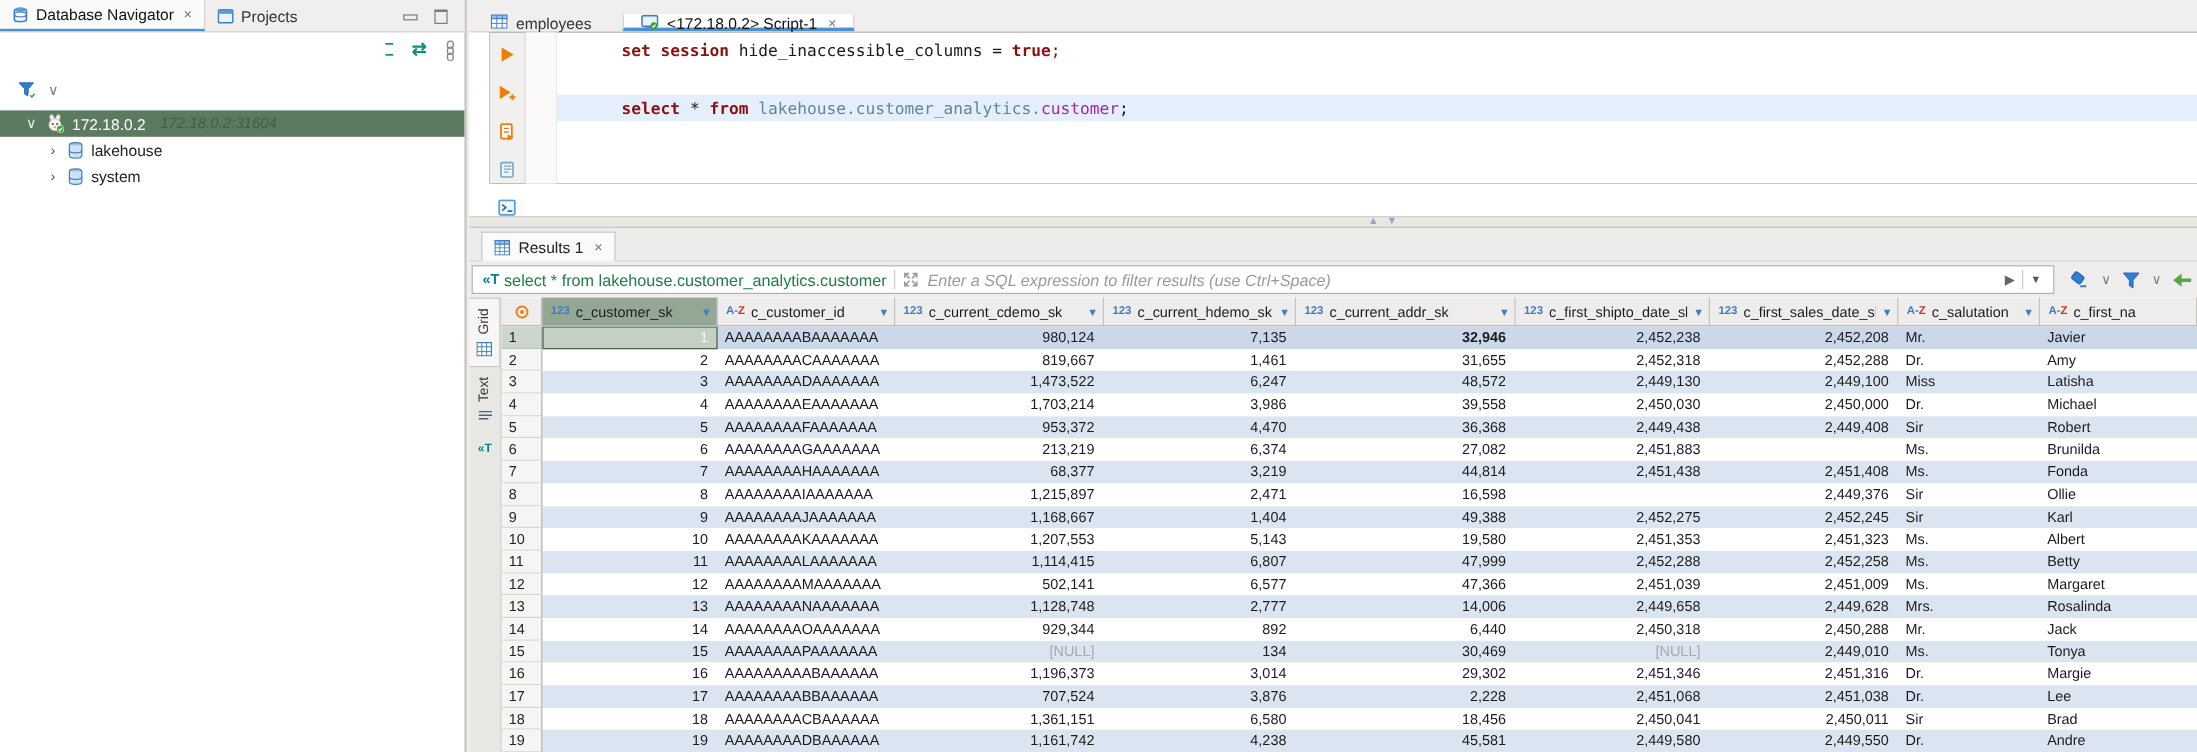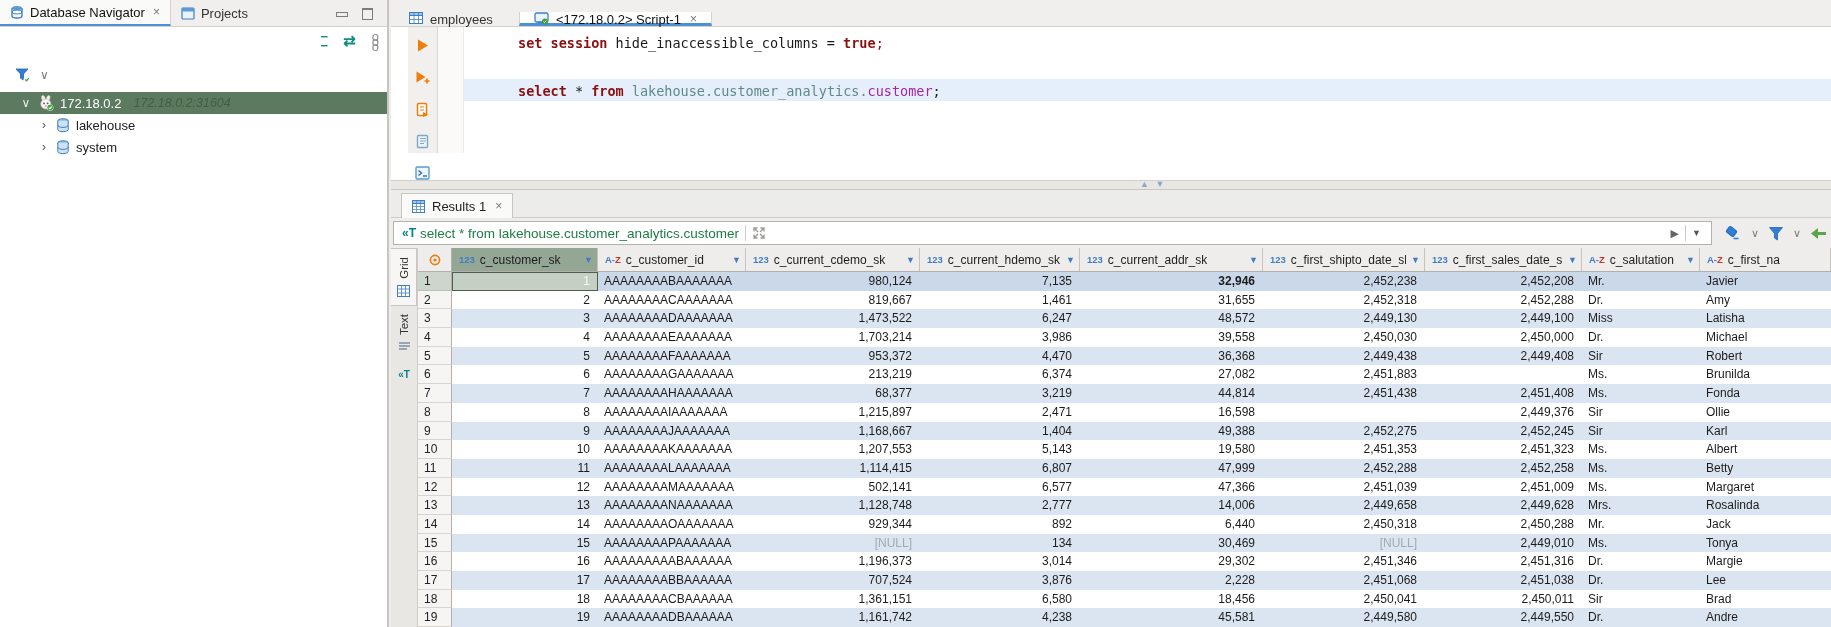--- a/index.html
+++ b/index.html
@@ -272,20 +272,21 @@
 
     <div class="filter-bar">
       <div class="filter-input">
         <span class="ft-icon">«T</span>
         <span class="fquery">select * from lakehouse.customer_analytics.customer</span>
         <span class="fdiv"></span>
         <svg class="icon-svg" width="14" height="14" viewBox="0 0 14 14">
             <path d="M5.5 2H2v3.5M8.5 12H12V8.5M2 2l4 4M12 12L8 8" fill="none" stroke="#9a9a96" stroke-width="1.3"></path>
             <path d="M12 5.5V2H8.5M2 8.5V12h3.5M12 2L8 6M2 12l4-4" fill="none" stroke="#9a9a96" stroke-width="1.3"></path>
           </svg>
+        <span class="fplace" style="margin-left:7px;">Enter a SQL expression to filter results (use Ctrl+Space)</span>
         <span class="fapply">▶</span>
         <span class="fcombo">▼</span>
       </div>
       <div class="fbar-icons">
         <svg class="icon-svg" width="19" height="17" viewBox="0 0 19 17">
             <rect x="4" y="3" width="9" height="7" rx="1.5" transform="rotate(38 8.5 6.5)" fill="#2f7fd6" stroke="#2265b3"></rect>
             <path d="M10.5 13.5h5" stroke="#2f7fd6" stroke-width="1.6"></path>
           </svg>
         <span class="chev2">∨</span>
         <svg class="icon-svg" width="16" height="15" viewBox="0 0 16 15">

